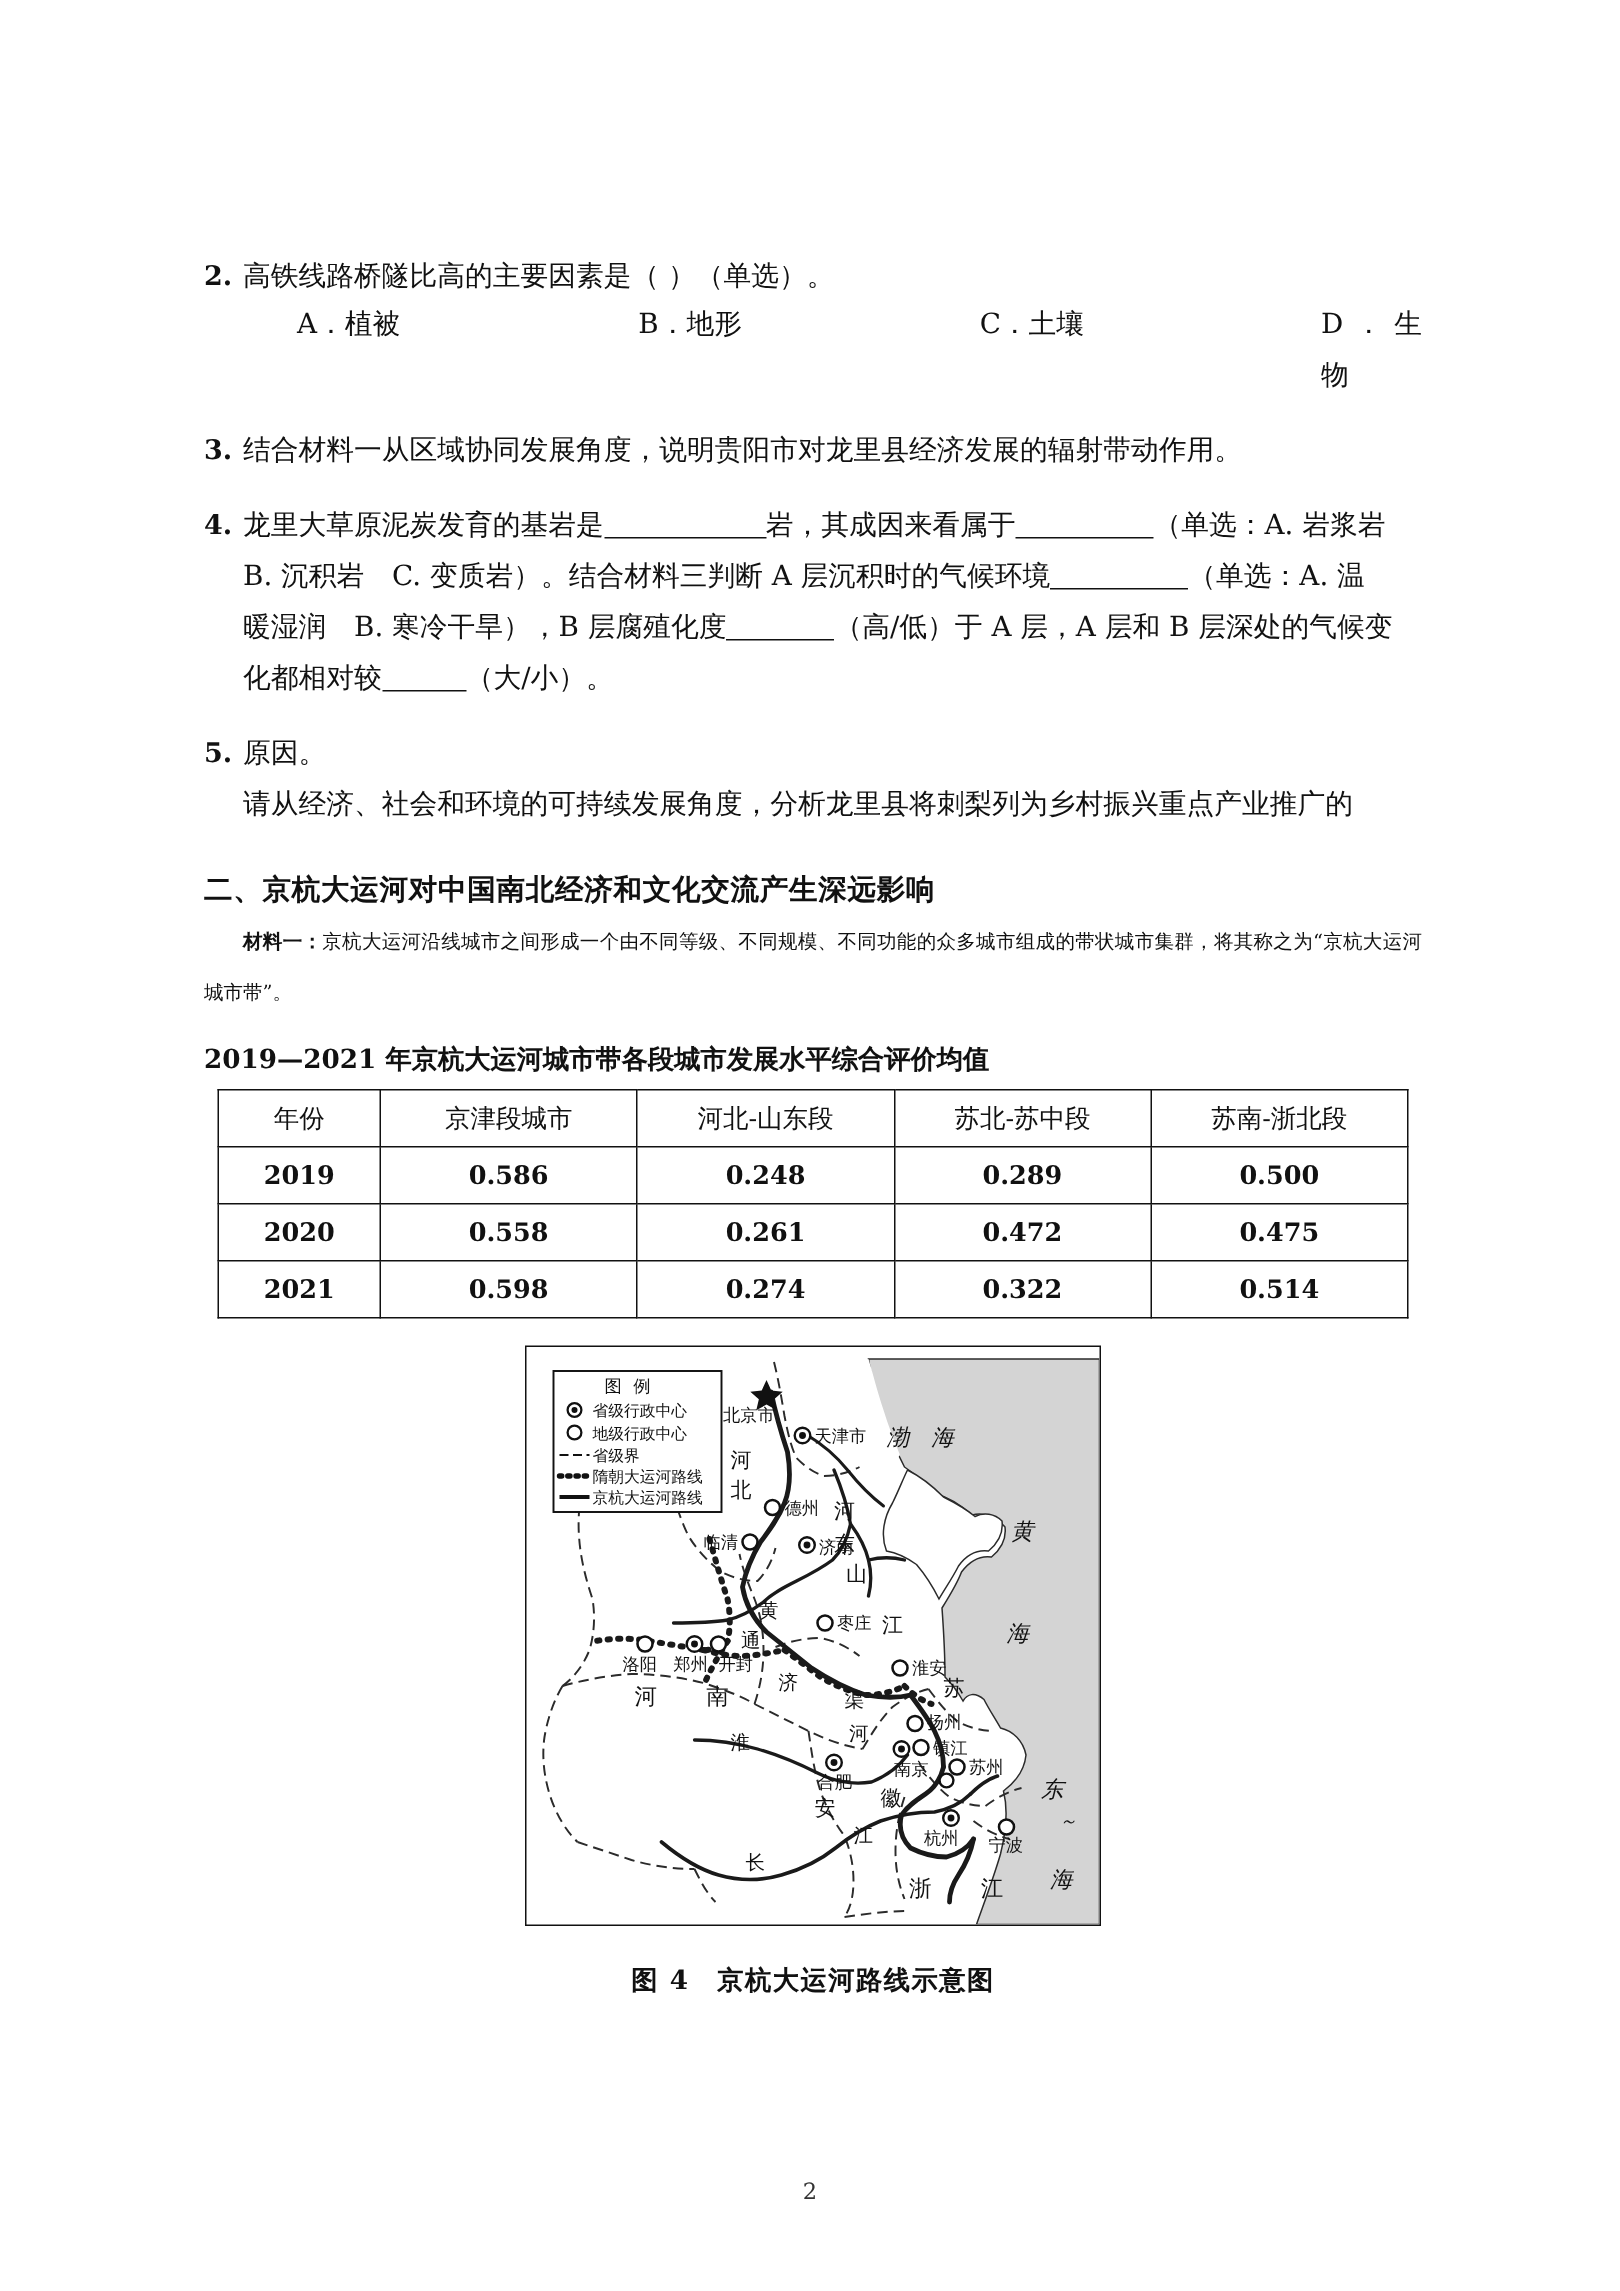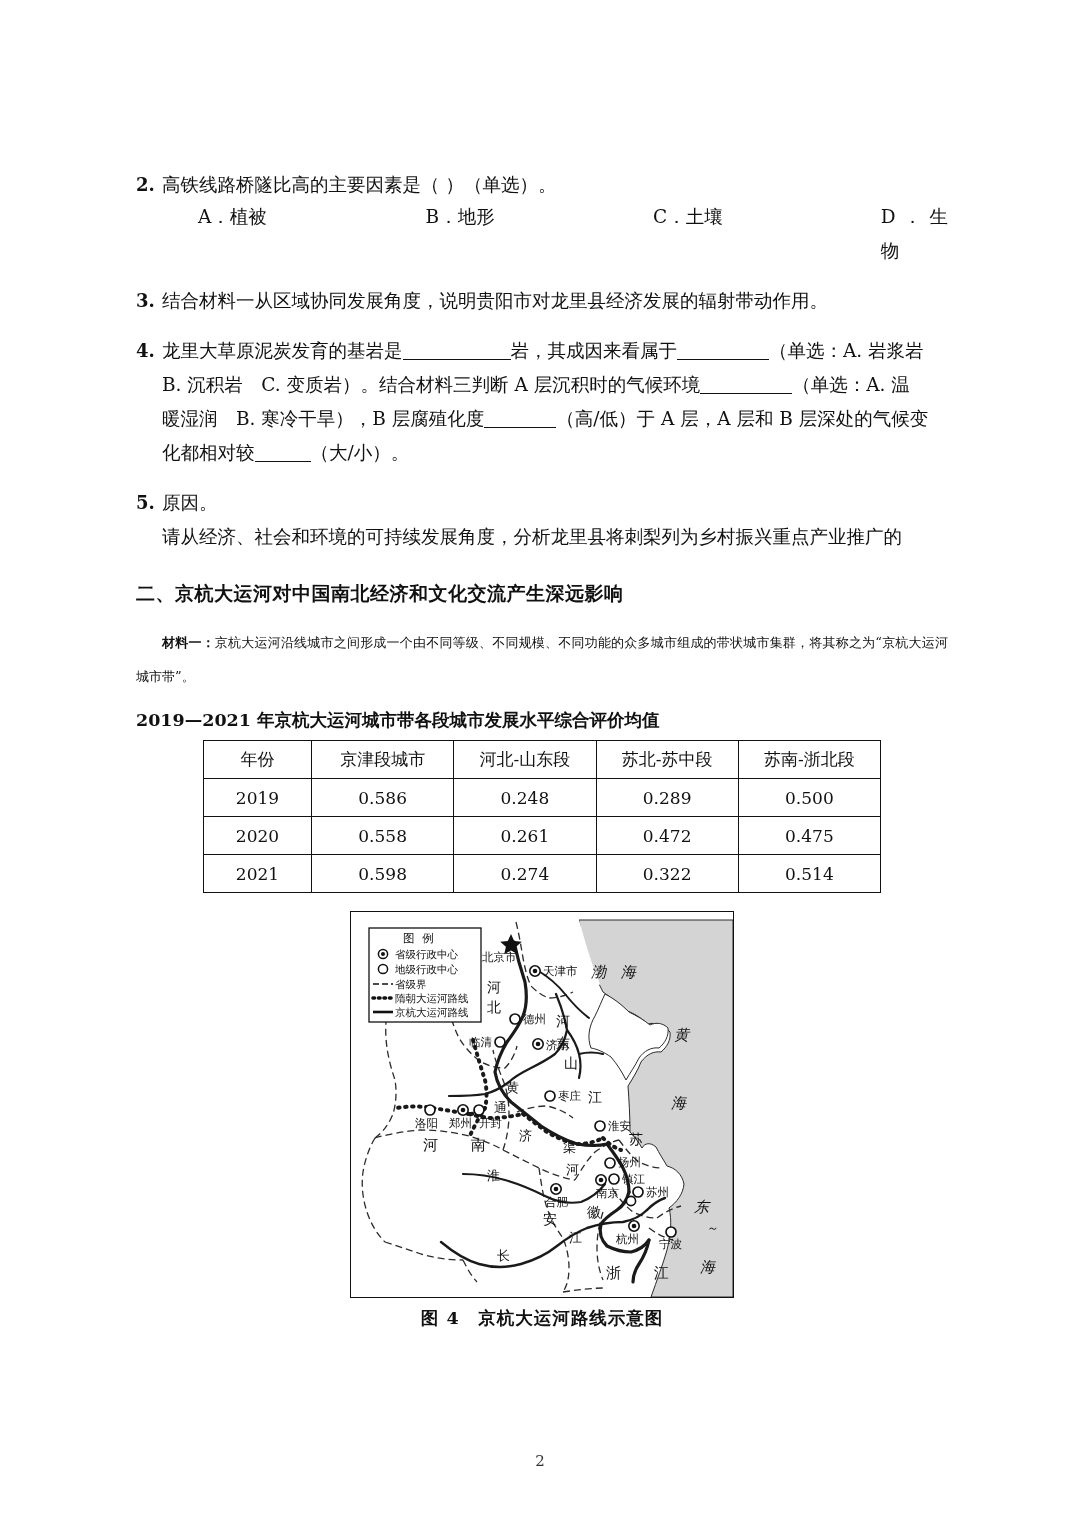--- a/index.html
+++ b/index.html
@@ -61,21 +61,21 @@
   .blank-med   { display:inline-block; width: 92px;  border-bottom: 1.6px solid #111; vertical-align: -3px; }
   .blank-short { display:inline-block; width: 72px;  border-bottom: 1.6px solid #111; vertical-align: -3px; }
   .blank-xshort{ display:inline-block; width: 56px;  border-bottom: 1.6px solid #111; vertical-align: -3px; }
 
   
   .section-heading {
     font-size: 19px;
     font-weight: bold;
     line-height: 34px;
     margin-top: 22px;
-    margin-bottom: 16px;
+    margin-bottom: 2px;
     letter-spacing: .5px;
   }
   .material {
     font-size: 13px;
     line-height: 34px;
     text-indent: 2em;
     text-align: justify;
     text-justify: inter-ideograph;
   }
   .material .mat-label { font-weight: bold; }
@@ -84,30 +84,30 @@
   .table-title {
     text-align: left;
     font-size: 17.5px;
     font-weight: bold;
     margin-top: 14px;
     margin-bottom: 8px;
   }
   table.data {
     border-collapse: collapse;
     margin: 0 auto;
-    width: 678px;
+    width: 794px;
     table-layout: fixed;
   }
   table.data th, table.data td {
     border: 1.4px solid #111;
     text-align: center;
     font-size: 17px;
     height: 37px;
     padding: 0 2px;
-    font-weight: normal;
+    font-weight: bold;
   }
   table.data th { font-weight: normal; }
   table.data col.c0 { width: 108px; }
 
   
   .map-wrap {
     margin-top: 18px;
     display: flex;
     justify-content: center;
   }
@@ -117,21 +117,21 @@
     height: 385px;
     border: 1.4px solid #111;
     background: #ffffff;
     overflow: hidden;
   }
   .map-box svg { display:block; }
   .map-caption {
     text-align: center;
     font-size: 17.5px;
     font-weight: bold;
-    margin-top: 8px;
+    margin-top: 24px;
     letter-spacing: 1px;
   }
   .page-num {
     position: absolute;
     left: 0; right: 0;
     top: 1452px;
     text-align: center;
     font-size: 15px;
     color: #333;
   }

